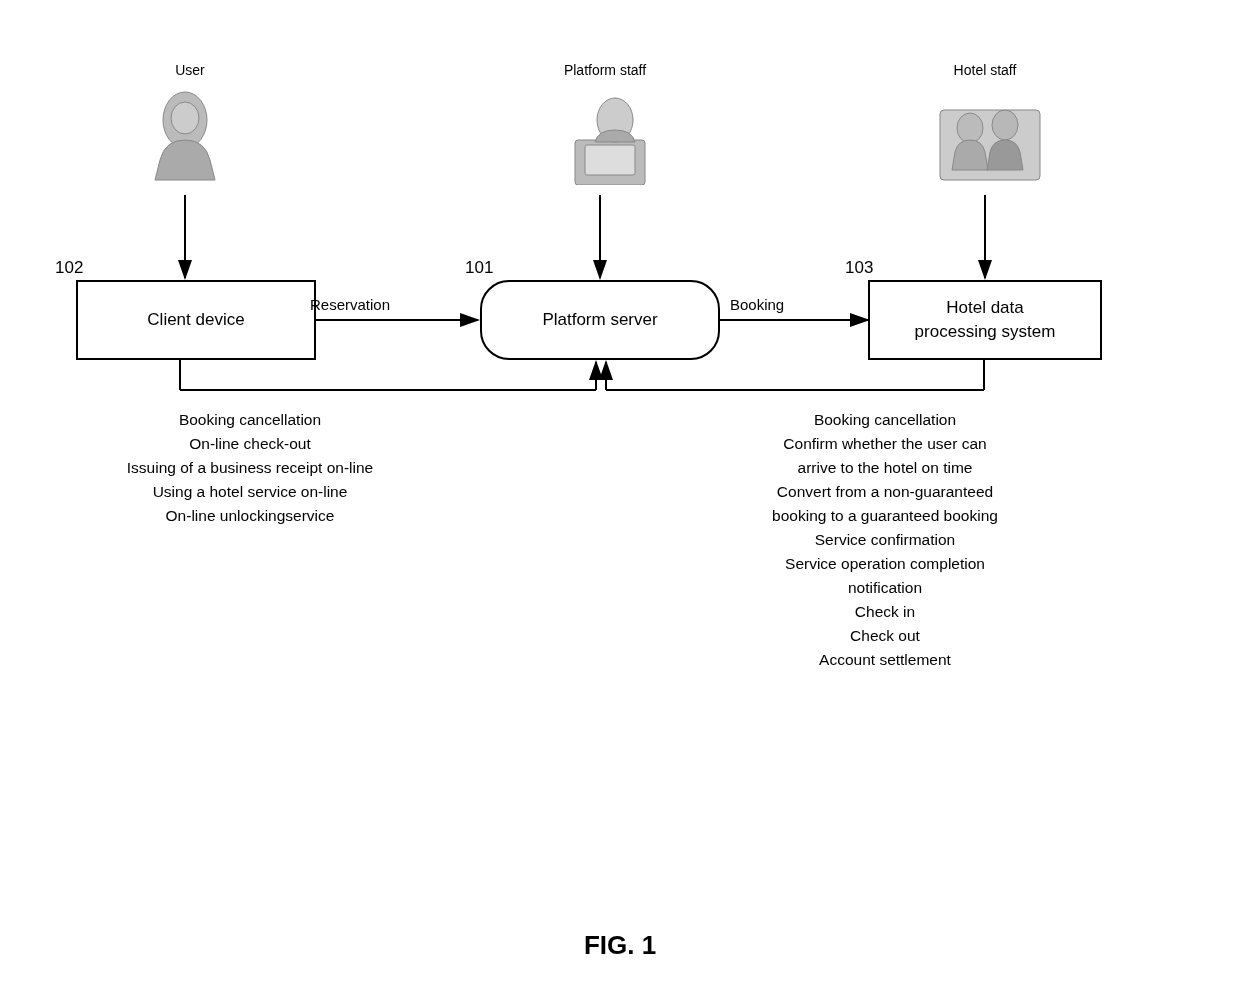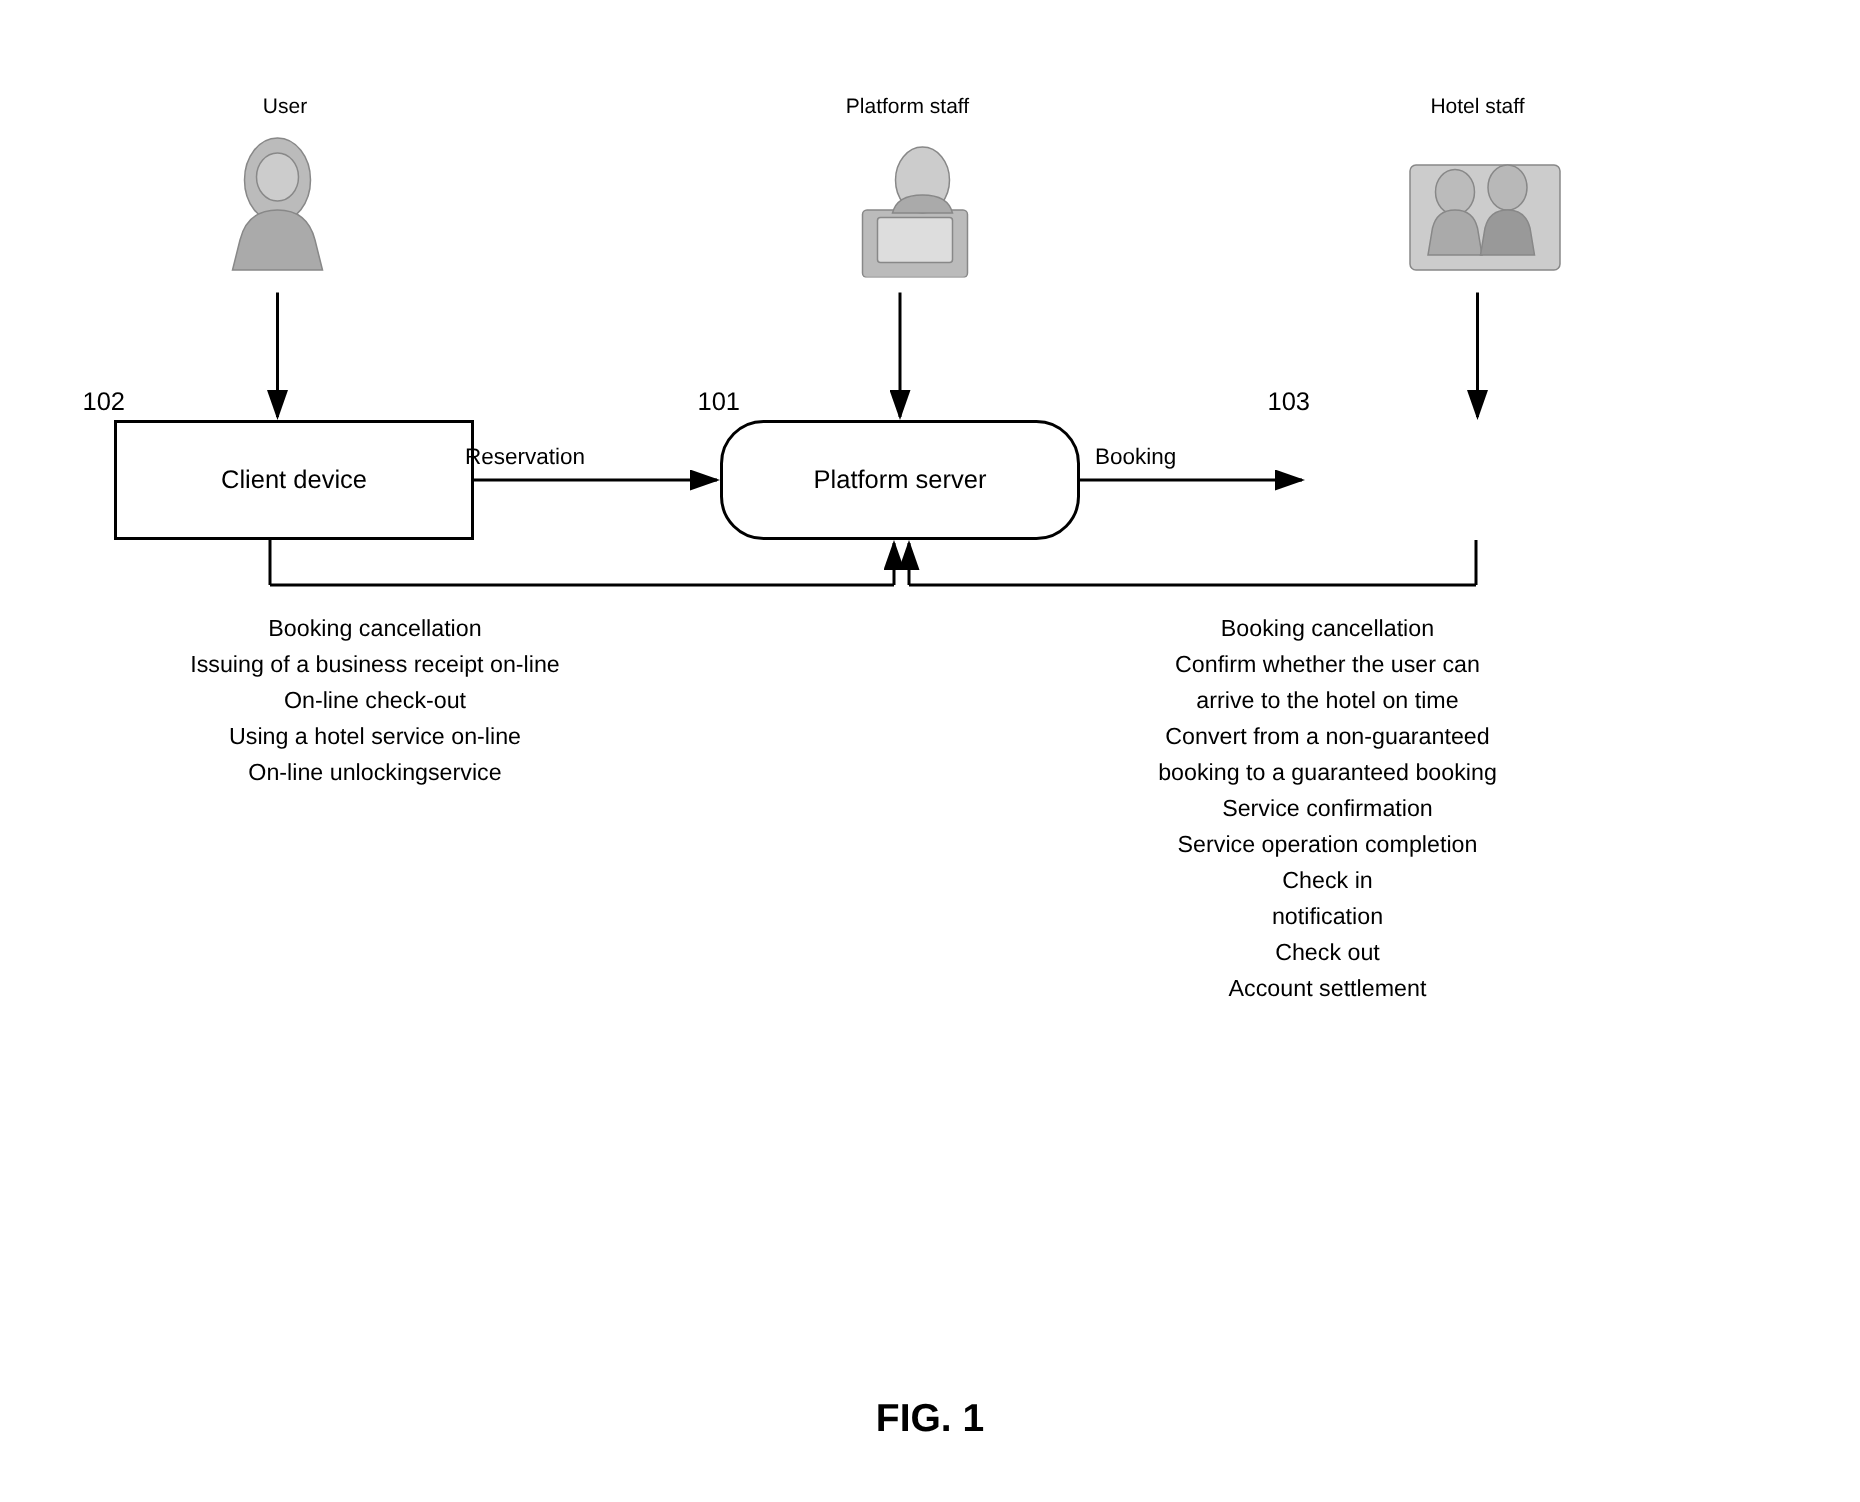--- a/index.html
+++ b/index.html
@@ -154,42 +154,46 @@
   <div class="ref-number" style="left:845px; top:258px;">103</div>
 
   <div class="system-box" style="left:76px; top:280px; width:240px; height:80px; font-size:17px;">
     <span>Client device</span>
   </div>
 
   <div class="system-box" style="left:480px; top:280px; width:240px; height:80px; font-size:17px;border-radius:29px;">
     <span>Platform server</span>
   </div>
 
+  <div class="system-box" style="left:868px; top:280px; width:234px; height:80px; font-size:17px; line-height:1.4;">
+    <span style="white-space:pre-line;">Hotel data
+processing system</span>
+  </div>
 
   <div style="position:absolute; left:310px; top:296px; font-size:15px;">Reservation</div>
 
   <div style="position:absolute; left:730px; top:296px; font-size:15px;">Booking</div>
 
   <div class="text-block" style="left:40px; top:408px; width:420px;">
     <div>Booking cancellation</div>
+    <div>On-line check-out</div>
     <div>Issuing of a business receipt on-line</div>
-    <div>On-line check-out</div>
     <div>Using a hotel service on-line</div>
     <div>On-line unlockingservice</div>
   </div>
 
   <div class="text-block" style="left:615px; top:408px; width:540px;">
     <div>Booking cancellation</div>
     <div>Confirm whether the user can</div>
     <div>arrive to the hotel on time</div>
     <div>Convert from a non-guaranteed</div>
     <div>booking to a guaranteed booking</div>
     <div>Service confirmation</div>
     <div>Service operation completion</div>
+    <div>notification</div>
     <div>Check in</div>
-    <div>notification</div>
     <div>Check out</div>
     <div>Account settlement</div>
   </div>
 
   <div class="fig-label" style="left:500px; top:890px; width:240px;">FIG. 1</div>
 
 </div>
 
 </body></html>

